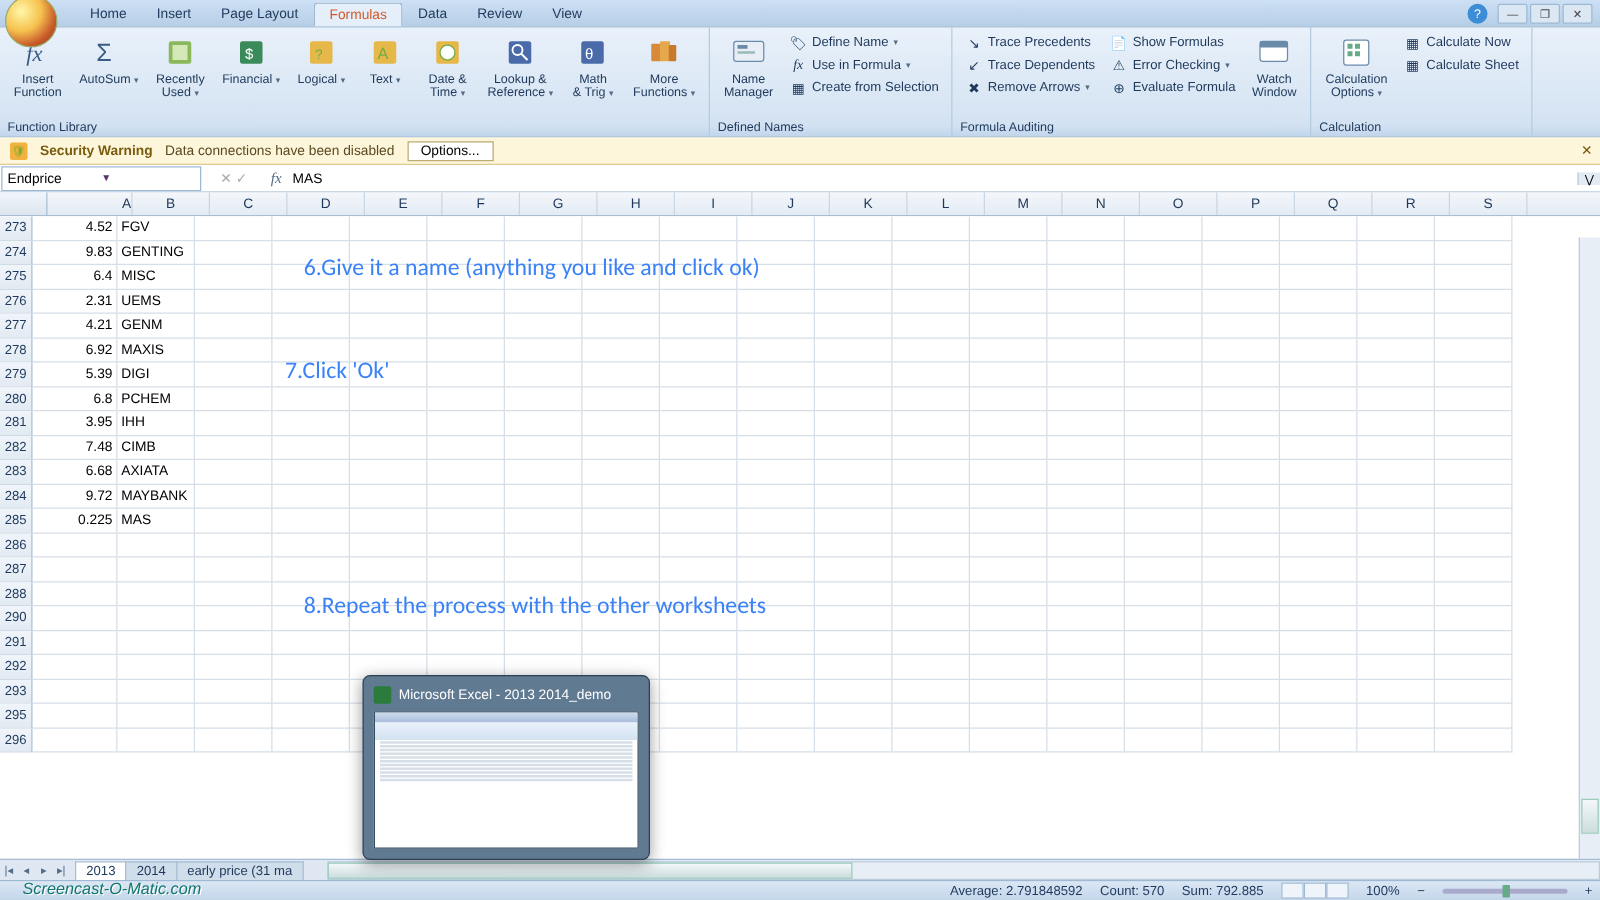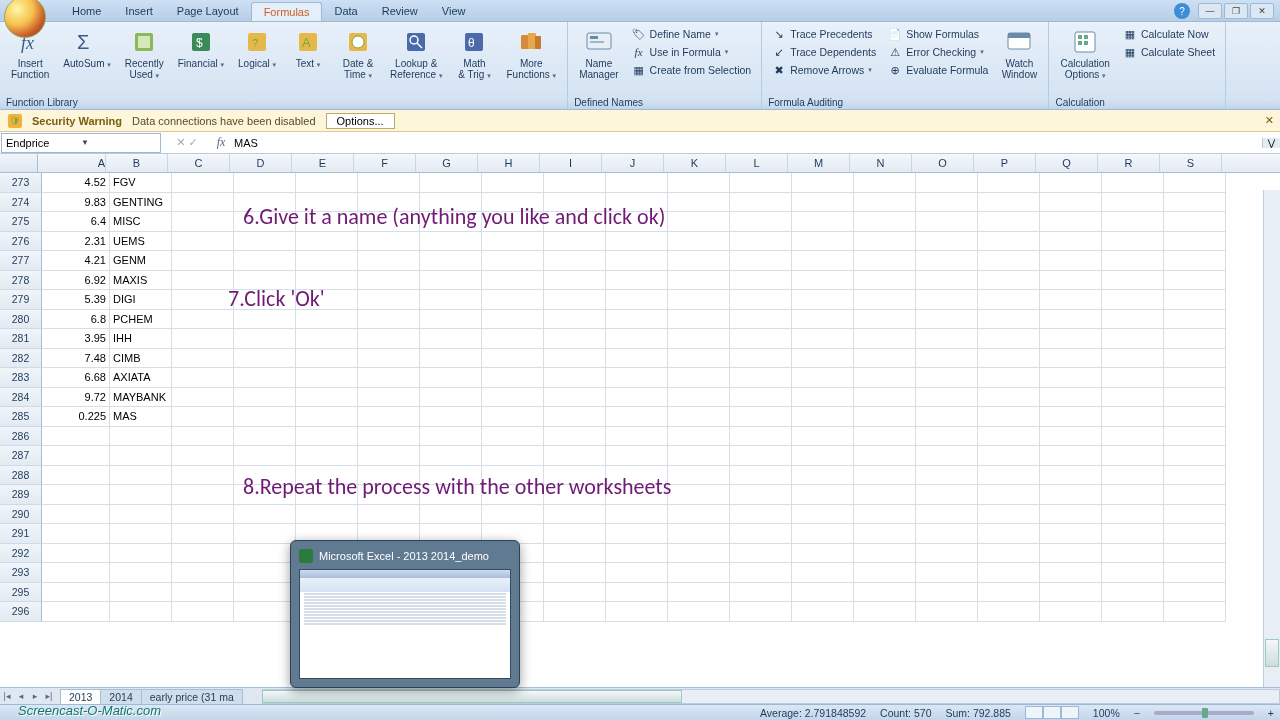--- a/index.html
+++ b/index.html
@@ -44,32 +44,32 @@
 .expand { width:18px; background:#e2ebf4; border-left:1px solid #b5cce0; text-align:center; font-size:9px; cursor:pointer;}
 
 
 .colheads { height:19px; display:flex; background:linear-gradient(#f4f7fb,#e3ebf3); border-bottom:1px solid #a8bed4;}
 .rowhead-blank { width:38px; border-right:1px solid #a8bed4; background:linear-gradient(#f0f5fa,#dde6ef);}
 .ch { border-right:1px solid #c9d6e4; text-align:center; font-size:11px; color:#1e395b; line-height:18px; cursor:pointer;}
 
 
 .grid { position:relative; background:#fff; }
 .row { display:flex; height:19.5px; }
-.rh { width:42px; border-right:1px solid #a8bed4; border-bottom:1px solid #d0dae6; background:linear-gradient(#f0f5fa,#e2eaf2); text-align:center; font-size:10.5px; color:#1e395b; line-height:19px; cursor:pointer;}
+.rh { width:26px; border-right:1px solid #a8bed4; border-bottom:1px solid #d0dae6; background:linear-gradient(#f0f5fa,#e2eaf2); text-align:center; font-size:10.5px; color:#1e395b; line-height:19px; cursor:pointer;}
 .cell { border-right:1px solid #d6dee7; border-bottom:1px solid #d6dee7; font-size:11px; padding:0 3px; line-height:19px; overflow:hidden; white-space:nowrap;}
 
 
 .cA { width:68px; text-align:right;} .cB{width:62px;} .cC{width:62px;} .cD{width:62px;} .cE{width:62px;}
 .cF{width:62px;} .cG{width:62px;} .cH{width:62px;} .cI{width:62px;} .cJ{width:62px;} .cK{width:62px;}
 .cL{width:62px;} .cM{width:62px;} .cN{width:62px;} .cO{width:62px;} .cP{width:62px;} .cQ{width:62px;}
 .cR{width:62px;} .cS{width:62px;}
 .cell.cB, .cell.cC, .cell.cD, .cell.cE, .cell.cF { text-align:left;}
 
 
-.ghost { position:absolute; color:#701a75; font-size:22px; font-family: Calibri, sans-serif; z-index:5; pointer-events:none; white-space:nowrap;}
+.ghost { position:absolute; color:#3b82f6; font-size:19px; font-family: Calibri, sans-serif; z-index:5; pointer-events:none; white-space:nowrap;}
 
 
 .tbpreview { position:absolute; left:290px; top:540px; width:230px; background:#607a92; border:1px solid #2e4054; border-radius:6px; padding:8px; box-shadow:0 3px 12px rgba(0,0,0,0.4); z-index:50;}
 .tbpreview .pbar { display:flex; align-items:center; gap:6px; color:#fff; font-size:11px; margin-bottom:6px;}
 .tbpreview .pbar .xlicon { width:14px; height:14px; background:#2a7b3c; border-radius:2px;}
 .tbpreview .pthumb { background:#fff; height:110px; border:1px solid #344c60; position:relative; overflow:hidden;}
 .pthumb .mbar{ height:8px; background:linear-gradient(#cde,#abd);}
 .pthumb .mrib{ height:14px; background:linear-gradient(#e9f1fa,#d3e2f2);}
 .pthumb .mline{ height:2px; background:#d6dee7; margin:1px 4px;}
 
@@ -721,42 +721,20 @@
       <div class="cell cL"></div>
       <div class="cell cM"></div>
       <div class="cell cN"></div>
       <div class="cell cO"></div>
       <div class="cell cP"></div>
       <div class="cell cQ"></div>
       <div class="cell cR"></div>
       <div class="cell cS"></div>
     </div>
     <div class="row">
-      <div class="rh">289</div>
-      <div class="cell cA"></div>
-      <div class="cell cB"></div>
-      <div class="cell cC"></div>
-      <div class="cell cD"></div>
-      <div class="cell cE"></div>
-      <div class="cell cF"></div>
-      <div class="cell cG"></div>
-      <div class="cell cH"></div>
-      <div class="cell cI"></div>
-      <div class="cell cJ"></div>
-      <div class="cell cK"></div>
-      <div class="cell cL"></div>
-      <div class="cell cM"></div>
-      <div class="cell cN"></div>
-      <div class="cell cO"></div>
-      <div class="cell cP"></div>
-      <div class="cell cQ"></div>
-      <div class="cell cR"></div>
-      <div class="cell cS"></div>
-    </div>
-    <div class="row">
       <div class="rh">290</div>
       <div class="cell cA"></div>
       <div class="cell cB"></div>
       <div class="cell cC"></div>
       <div class="cell cD"></div>
       <div class="cell cE"></div>
       <div class="cell cF"></div>
       <div class="cell cG"></div>
       <div class="cell cH"></div>
       <div class="cell cI"></div>

